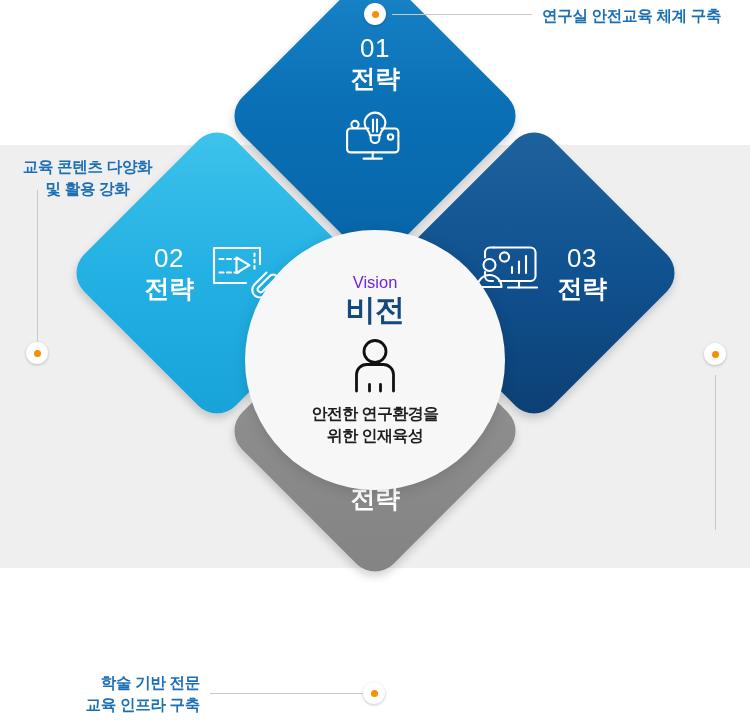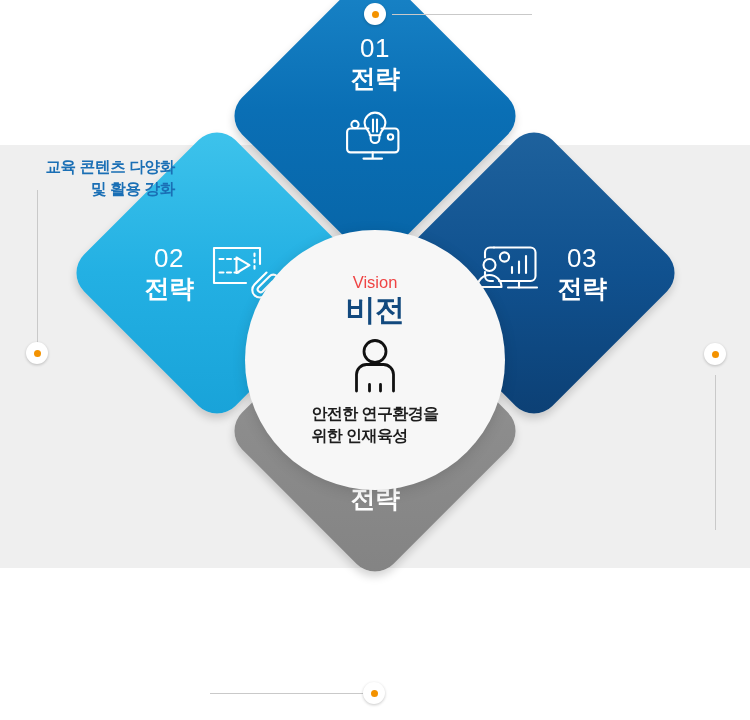--- a/index.html
+++ b/index.html
@@ -22,21 +22,21 @@
     display:flex;align-items:center;justify-content:center;z-index:40;
   }
   .marker i{display:block;width:7px;height:7px;border-radius:50%;background:#f39200;}
 
   
   .cap{
     position:absolute;color:#1a6fb5;font-weight:bold;font-size:15.5px;
     line-height:1.45;white-space:pre-line;z-index:35;letter-spacing:-.3px;
   }
   .cap.r{text-align:right;}
-  .cap.c{text-align:right;}
+  .cap.c{text-align:center;}
   .cap.l{text-align:left;}
 
   
   .dia{
     position:absolute;width:214px;height:214px;border-radius:26px;
     transform:rotate(45deg);
     box-shadow:3px 4px 9px rgba(0,0,0,.17);
   }
   .dia .inner{
     position:absolute;inset:0;transform:rotate(-45deg);
@@ -62,26 +62,26 @@
   .c4{flex-direction:column;transform:translateY(14px);}
   .c4 .numblk{margin-top:18px;}
 
   
   .hub{
     position:absolute;left:245px;top:230px;width:260px;height:260px;border-radius:50%;
     background:#f7f7f7;z-index:30;
     box-shadow:0 3px 14px rgba(0,0,0,.13);
     display:flex;flex-direction:column;align-items:center;justify-content:center;
   }
-  .hub .vis-en{color:#ef4444;font-size:16.5px;font-weight:400;line-height:1;margin-bottom:5px;}
+  .hub .vis-en{color:#6d28d9;font-size:16.5px;font-weight:400;line-height:1;margin-bottom:5px;}
   .hub .vis-ko{color:#12497e;font-size:30px;font-weight:bold;line-height:1;letter-spacing:-.5px;}
   .hub .person{margin:13px 0 5px;}
   .hub .vis-desc{
     color:#1d1d1d;font-size:16px;font-weight:bold;line-height:1.35;
-    text-align:left;white-space:pre-line;letter-spacing:-.6px;
+    text-align:center;white-space:pre-line;letter-spacing:-.6px;
   }
 </style>
 </head>
 <body>
 
 <div id="stage">
 
   <div class="band"></div>
 
   <div class="dia d1">
@@ -188,31 +188,34 @@
       </svg>
     </span>
     <div class="vis-desc">안전한 연구환경을
 위한 인재육성</div>
   </div>
 
   <div class="line-h" style="left:392px;top:14px;width:140px;"></div>
   <div class="marker" style="left:364px;top:3px;">
       <i></i>
     </div>
+  <div class="cap l" style="left:542px;top:5px;width:205px;">연구실 안전교육 체계 구축</div>
 
   <div class="line-v" style="left:37px;top:190px;height:160px;"></div>
   <div class="marker" style="left:26px;top:342px;">
       <i></i>
     </div>
   <div class="cap c" style="left:0px;top:156px;width:175px;">교육 콘텐츠 다양화
 및 활용 강화</div>
 
   <div class="line-v" style="left:715px;top:375px;height:155px;"></div>
   <div class="marker" style="left:704px;top:343px;">
       <i></i>
     </div>
 
   <div class="line-h" style="left:210px;top:693px;width:155px;"></div>
   <div class="marker" style="left:363px;top:682px;">
       <i></i>
     </div>
+  <div class="cap r" style="left:0px;top:672px;width:200px;">학술 기반 전문
+교육 인프라 구축</div>
 
 </div>
 
 </body></html>

